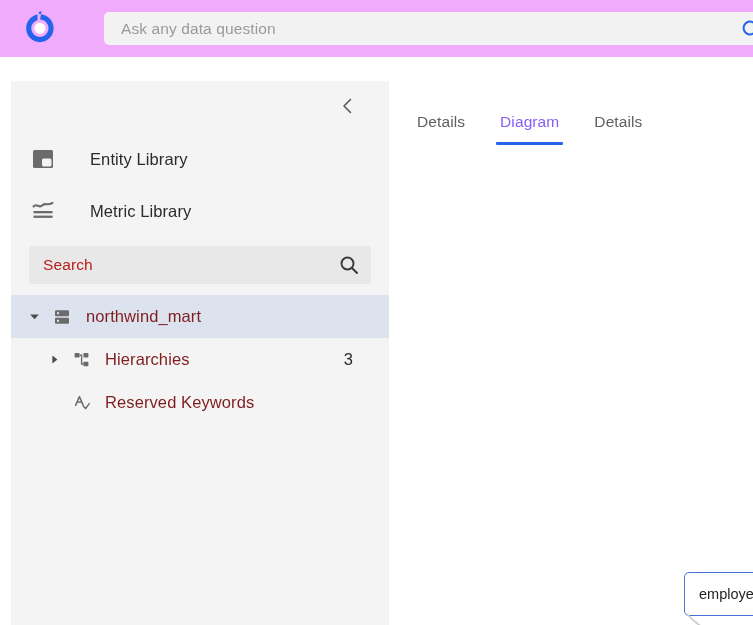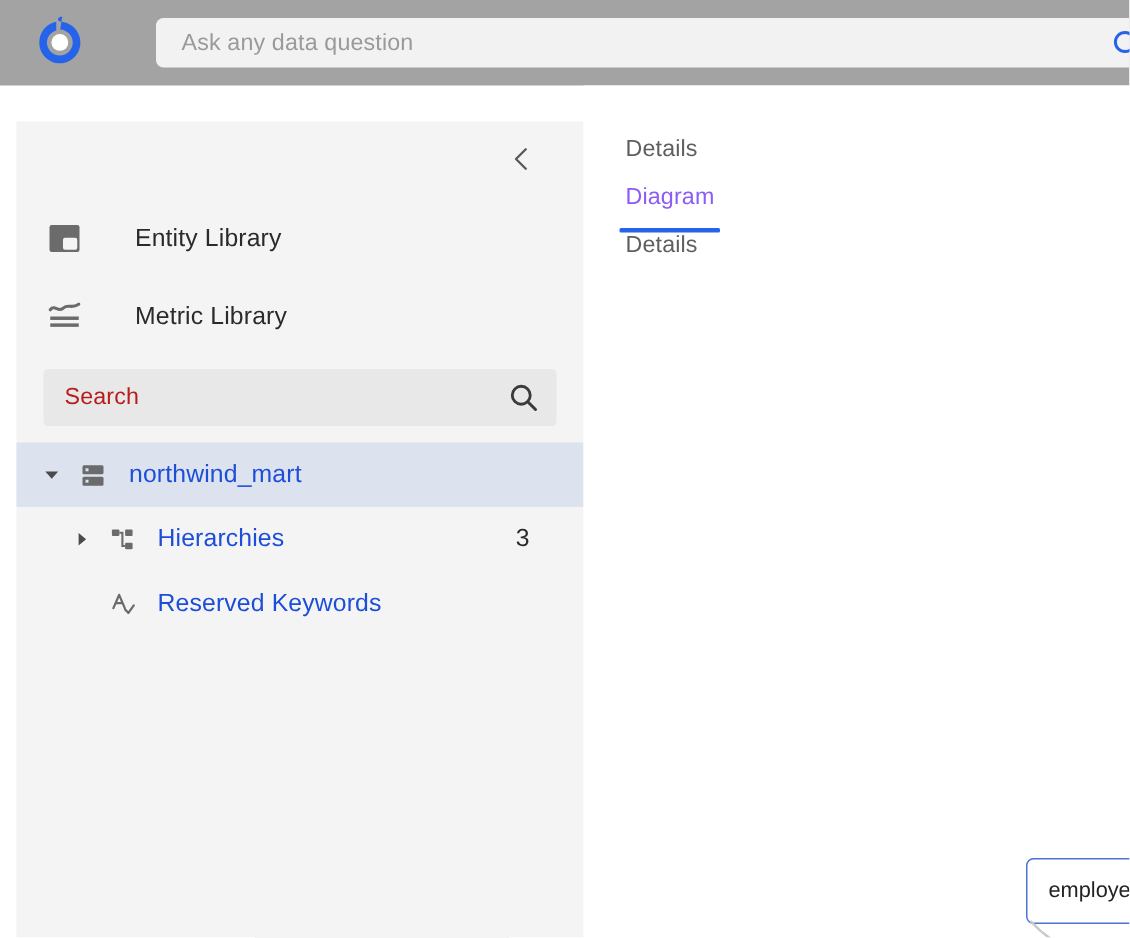--- a/index.html
+++ b/index.html
@@ -19,21 +19,21 @@
     height: 625px;
     background: #ffffff;
   }
 
   
   .topbar {
     position: absolute;
     left: 0; top: 0;
     width: 753px;
     height: 57px;
-    background: #a3a3a3;
+    background: #f0abfc;
     display: flex;
     align-items: center;
   }
 
   .logo-wrap {
     position: absolute;
     left: 19px;
     top: 9px;
     width: 42px;
     height: 40px;
@@ -175,21 +175,21 @@
     width: 20px;
     height: 20px;
     display: flex;
     align-items: center;
     justify-content: center;
     flex: 0 0 20px;
   }
 
   .tree-label {
     font-size: 16.5px;
-    color: #1d4ed8;
+    color: #7f1d1d;
     letter-spacing: 0.1px;
     white-space: nowrap;
   }
 
   .tree-count {
     position: absolute;
     right: 36px;
     font-size: 16.5px;
     color: #2b2b2b;
   }
@@ -209,24 +209,23 @@
     left: 389px;
     top: 57px;
     width: 364px;
     height: 568px;
     background: #ffffff;
   }
 
   .tabs {
     position: absolute;
     left: 28px;
-    top: 34px;
+    top: 56px;
     display: flex;
     align-items: flex-start;
-    flex-direction: column;
   }
   .tab {
     position: relative;
     font-size: 15.5px;
     color: #5f5f5f;
     letter-spacing: 0.1px;
     padding: 0 0 14px 0;
     margin-right: 35px;
     cursor: pointer;
     white-space: nowrap;

